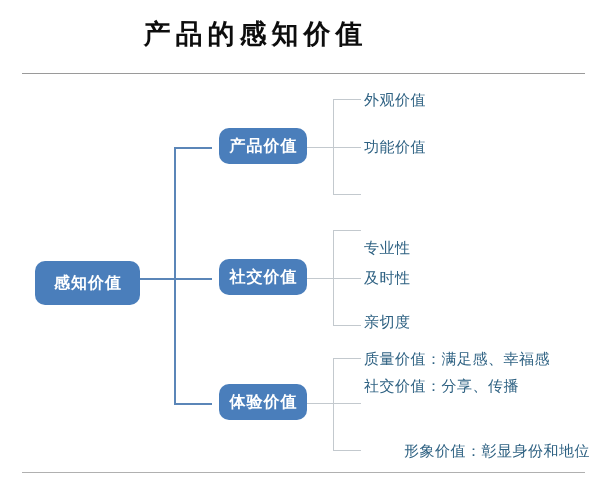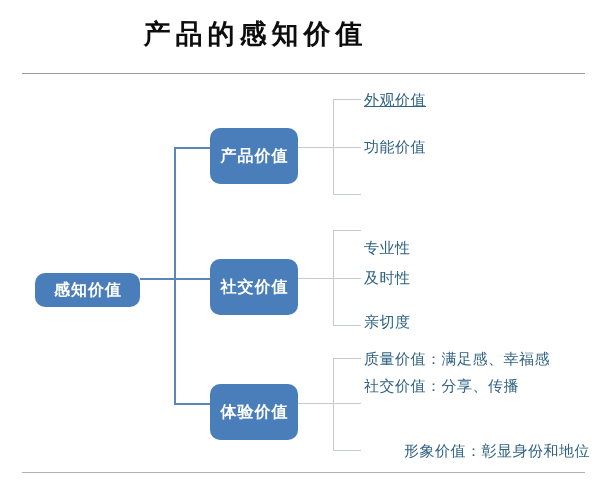--- a/index.html
+++ b/index.html
@@ -57,26 +57,26 @@
     letter-spacing: 1px;
     text-indent: 1px;
     display: flex;
     align-items: center;
     justify-content: center;
     box-sizing: border-box;
     white-space: nowrap;
     z-index: 3;
   }
   .node.root {
-    left: 35px;  top: 273px;
-    width: 105px; height: 34px;
+    left: 35px;  top: 261px;
+    width: 105px; height: 44px;
   }
   .node.lvl2 {
-    left: 210px;
-    width: 88px; height: 56px;
+    left: 219px;
+    width: 88px; height: 36px;
   }
   .node.b0 { top: 128px; }
   .node.b1 { top: 259px; }
   .node.b2 { top: 384px; }
 
   
   .ln {
     position: absolute;
     background: #5b86b8;
     z-index: 1;
@@ -130,21 +130,21 @@
   <div class="ln light" style="left:333px; top:358px; width:28px; height:1px;"></div>
   <div class="ln light" style="left:333px; top:403px; width:28px; height:1px;"></div>
   <div class="ln light" style="left:333px; top:450px; width:28px; height:1px;"></div>
 
   <div class="node root">感知价值</div>
 
   <div class="node lvl2 b0">产品价值</div>
   <div class="node lvl2 b1">社交价值</div>
   <div class="node lvl2 b2">体验价值</div>
 
-  <div class="leaf" style="top:90px;text-decoration:underline;">外观价值</div>
+  <div class="leaf" style="top:90px;">外观价值</div>
   <div class="leaf" style="top:137px;">功能价值</div>
 
   <div class="leaf" style="top:238px;">专业性</div>
   <div class="leaf" style="top:268px;">及时性</div>
   <div class="leaf" style="top:312px;">亲切度</div>
 
   <div class="leaf" style="top:349px;">质量价值：满足感、幸福感</div>
   <div class="leaf" style="top:376px;">社交价值：分享、传播</div>
   <div class="leaf" style="top:441px;margin-left:40px;">形象价值：彰显身份和地位</div>
 

